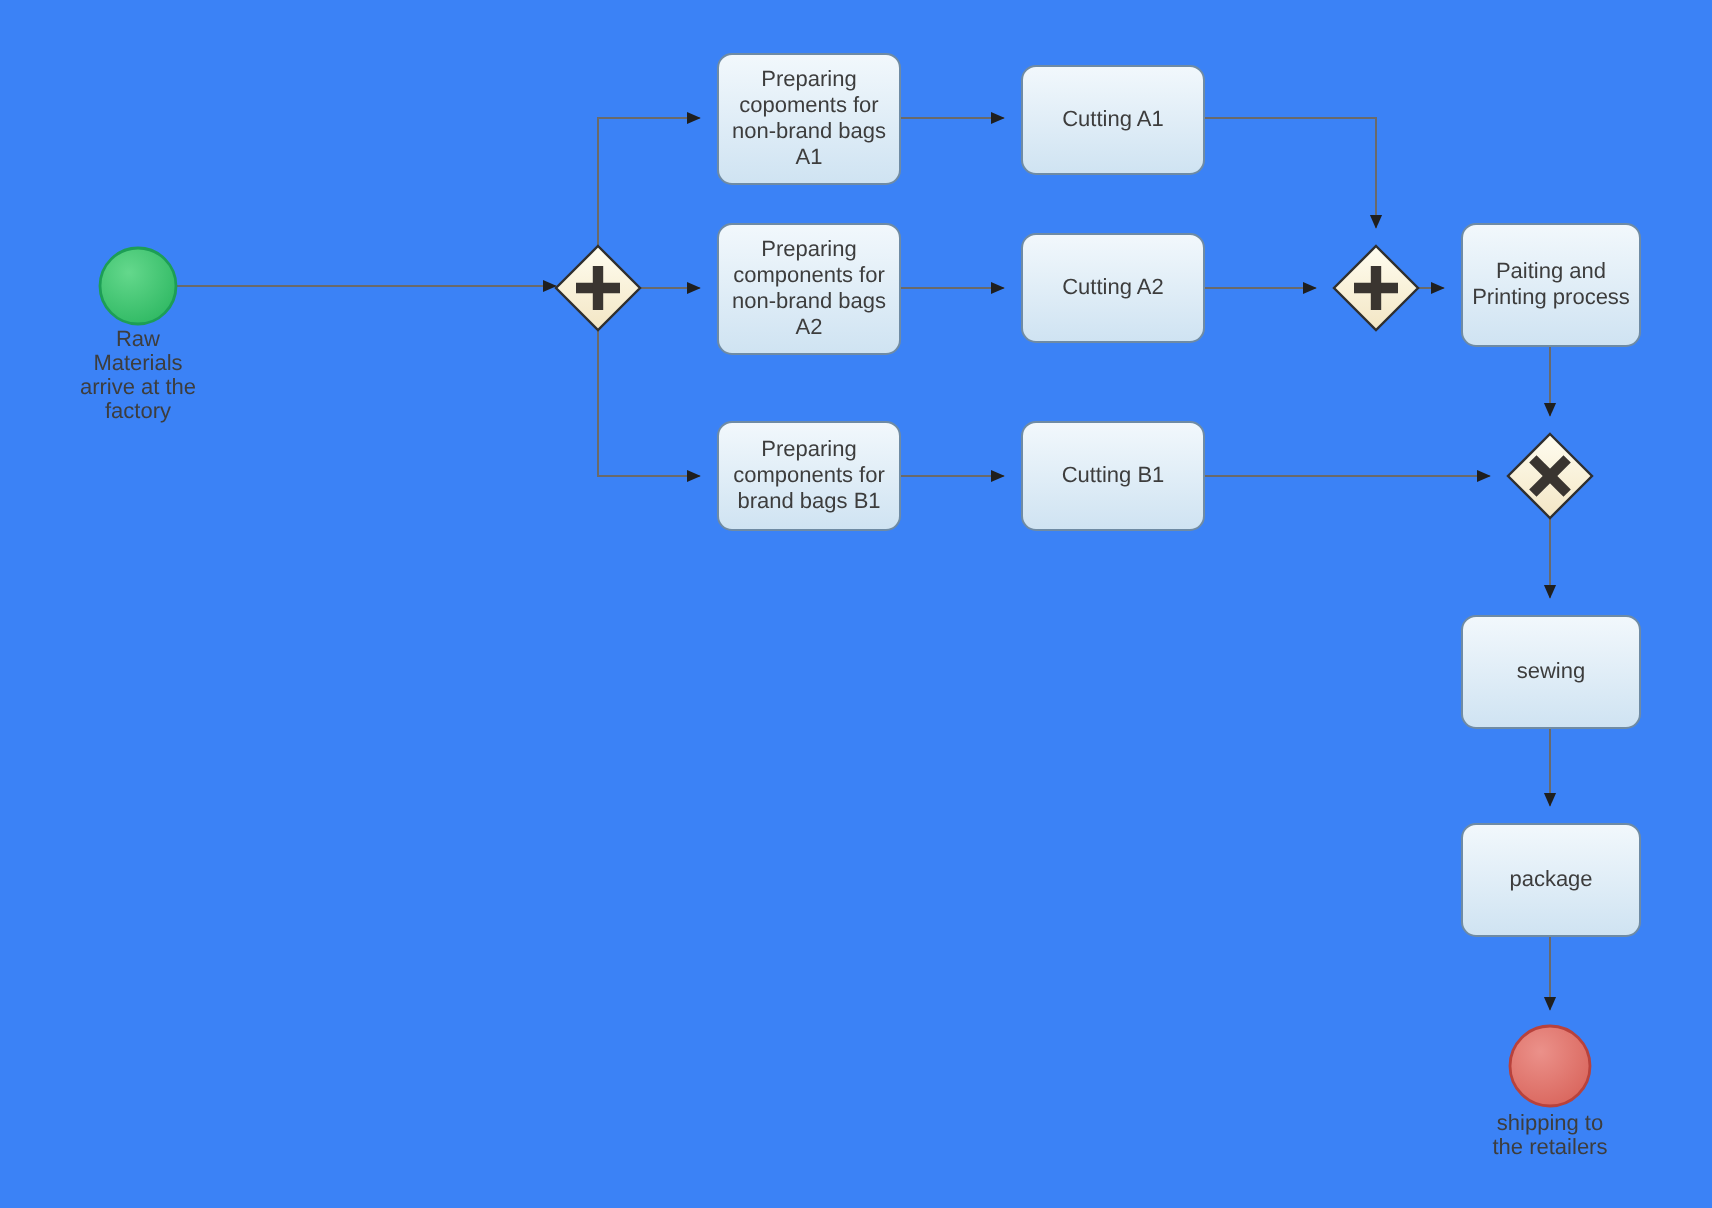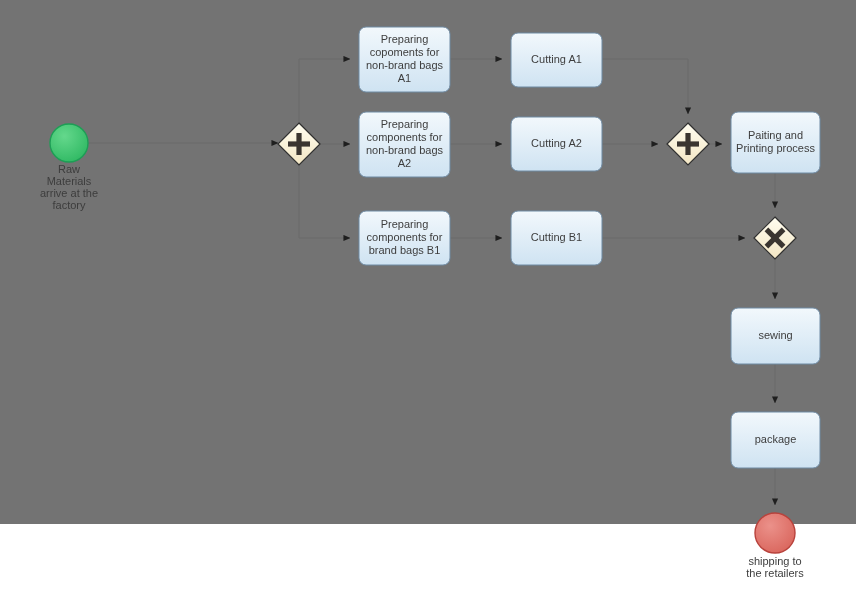--- a/index.html
+++ b/index.html
@@ -9,22 +9,22 @@
   }
   body {
     width: 856px;
     height: 604px;
     font-family: "Liberation Sans", sans-serif;
     overflow: hidden;
   }
   #canvas {
     position: relative;
     width: 856px;
-    height: 524px;
-    background: #737373;
+    height: 604px;
+    background: #3b82f6;
   }
   svg.diagram {
     position: absolute;
     left: 0;
     top: 0;
     width: 856px;
     height: 604px;
   }
   .task-rect {
     fill: url(#taskGrad);

